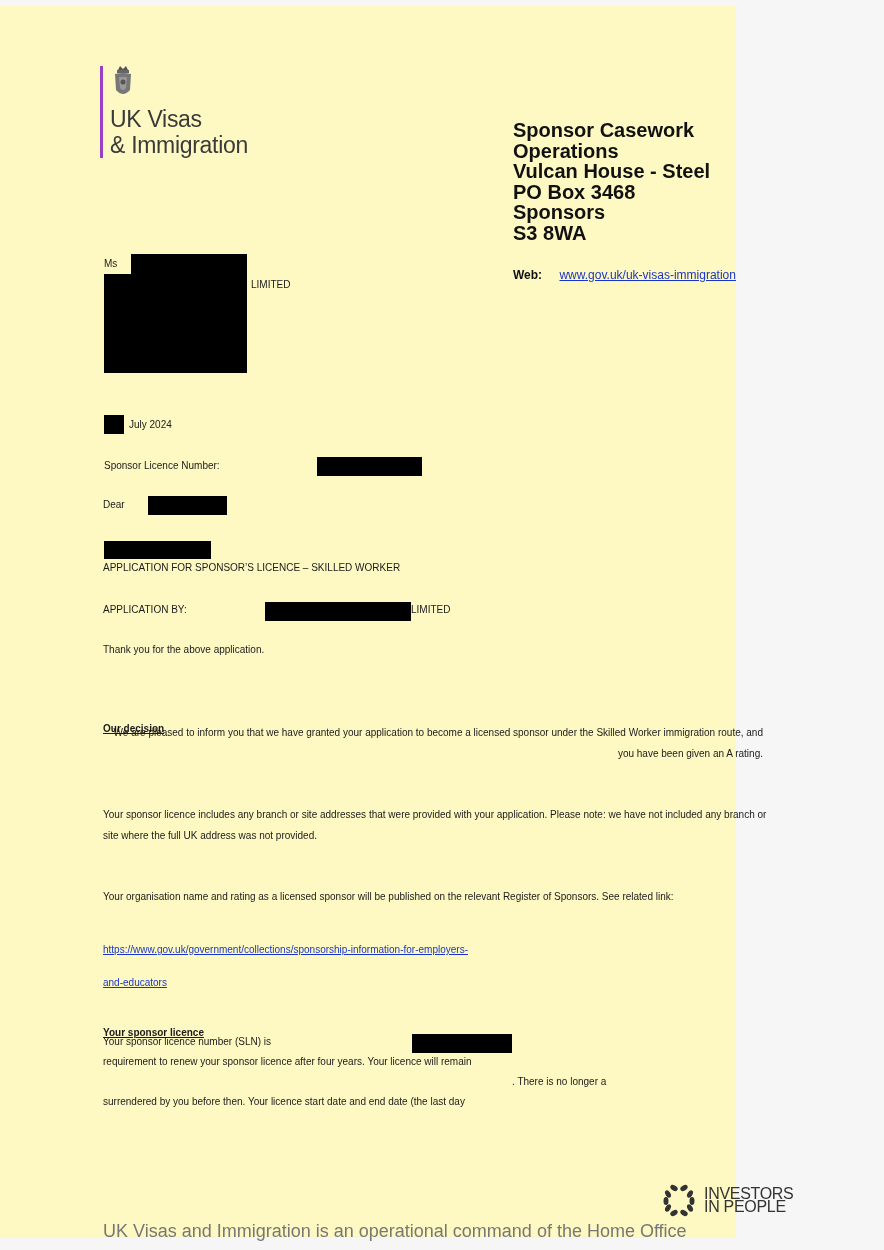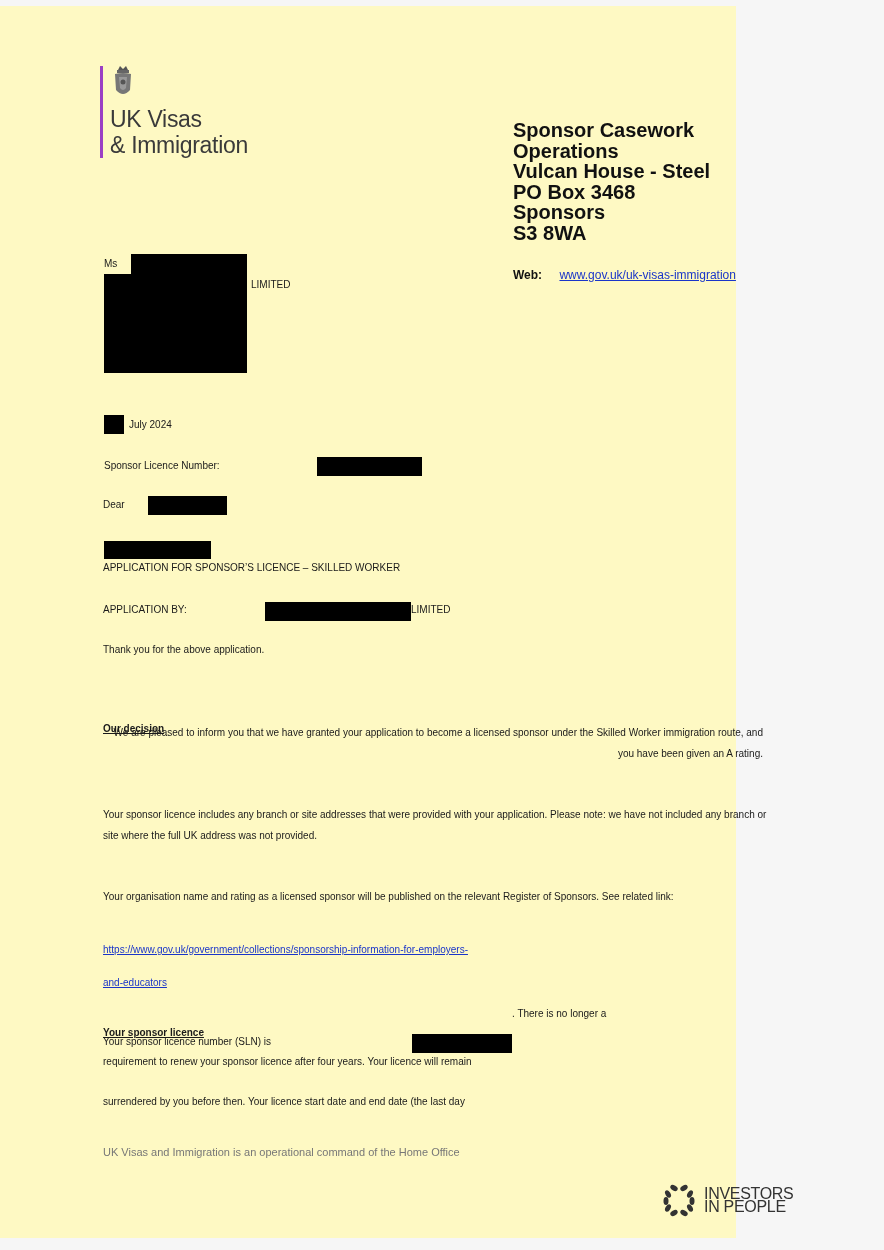--- a/index.html
+++ b/index.html
@@ -23,21 +23,21 @@
     .web { left: 513px; top: 262px; font-size: 12px; }
     .web-label { font-weight: bold; margin-right: 14px; color: #111; }
     .web-link { color: #1a35c9; text-decoration: underline; }
 
     
     .txt { font-size: 10px; line-height: 20.5px; color: #1a1a1a; }
     .link { color: #1a35c9; text-decoration: underline; margin-top: 12px; }
     .heading { font-weight: bold; text-decoration: underline; }
 
     
-    .footer-text { left: 103px; top: 1140px; font-size: 11px; color: #777; }
+    .footer-text { left: 103px; top: 1215px; font-size: 18px; color: #777; }
     .iip { left: 661px; top: 1176px; display: flex; align-items: center; }
     .iip-text { font-size: 16px; line-height: 13px; color: #333; margin-left: 7px; letter-spacing: -0.3px; }
   </style>
 </head>
 <body>
 
 <div class="page">
 
   <div class="abs logo">
     <div class="logo-bar"></div>
@@ -101,21 +101,21 @@
   <div class="abs txt" style="left:103px; top:922px;">
     <div class="link">https://www.gov.uk/government/collections/sponsorship-information-for-employers-</div>
     <div class="link">and-educators</div>
   </div>
 
   <div class="abs txt heading" style="left:103px; top:985px;margin-top:32px;">Your sponsor licence</div>
   <div class="abs txt" style="left:103px; top:1026px; white-space:nowrap;">
     <span>Your sponsor licence number (SLN) is</span>
   </div>
   <div class="abs redact" style="left:412px; top:1028px; width:100px; height:19px;"></div>
-  <div class="abs txt" style="left:512px; top:998px; white-space:nowrap;text-align:center;">. There is no longer a</div>
+  <div class="abs txt" style="left:512px; top:1066px; white-space:nowrap;text-align:center;">. There is no longer a</div>
   <div class="abs txt" style="left:103px; top:1046px; white-space:nowrap;">requirement to renew your sponsor licence after four years. Your licence will remain</div>
   <div class="abs txt" style="left:103px; top:1086px; white-space:nowrap;">surrendered by you before then. Your licence start date and end date (the last day</div>
 
   <div class="abs footer-text">UK Visas and Immigration is an operational command of the Home Office</div>
   <div class="abs iip">
     <svg width="36" height="36" viewBox="0 0 36 36">
       <g fill="#333">
         <ellipse cx="7" cy="12" rx="2.5" ry="4" transform="rotate(-30 7 12)"></ellipse>
         <ellipse cx="5" cy="19" rx="2.5" ry="4" transform="rotate(0 5 19)"></ellipse>
         <ellipse cx="7" cy="26" rx="2.5" ry="4" transform="rotate(30 7 26)"></ellipse>

